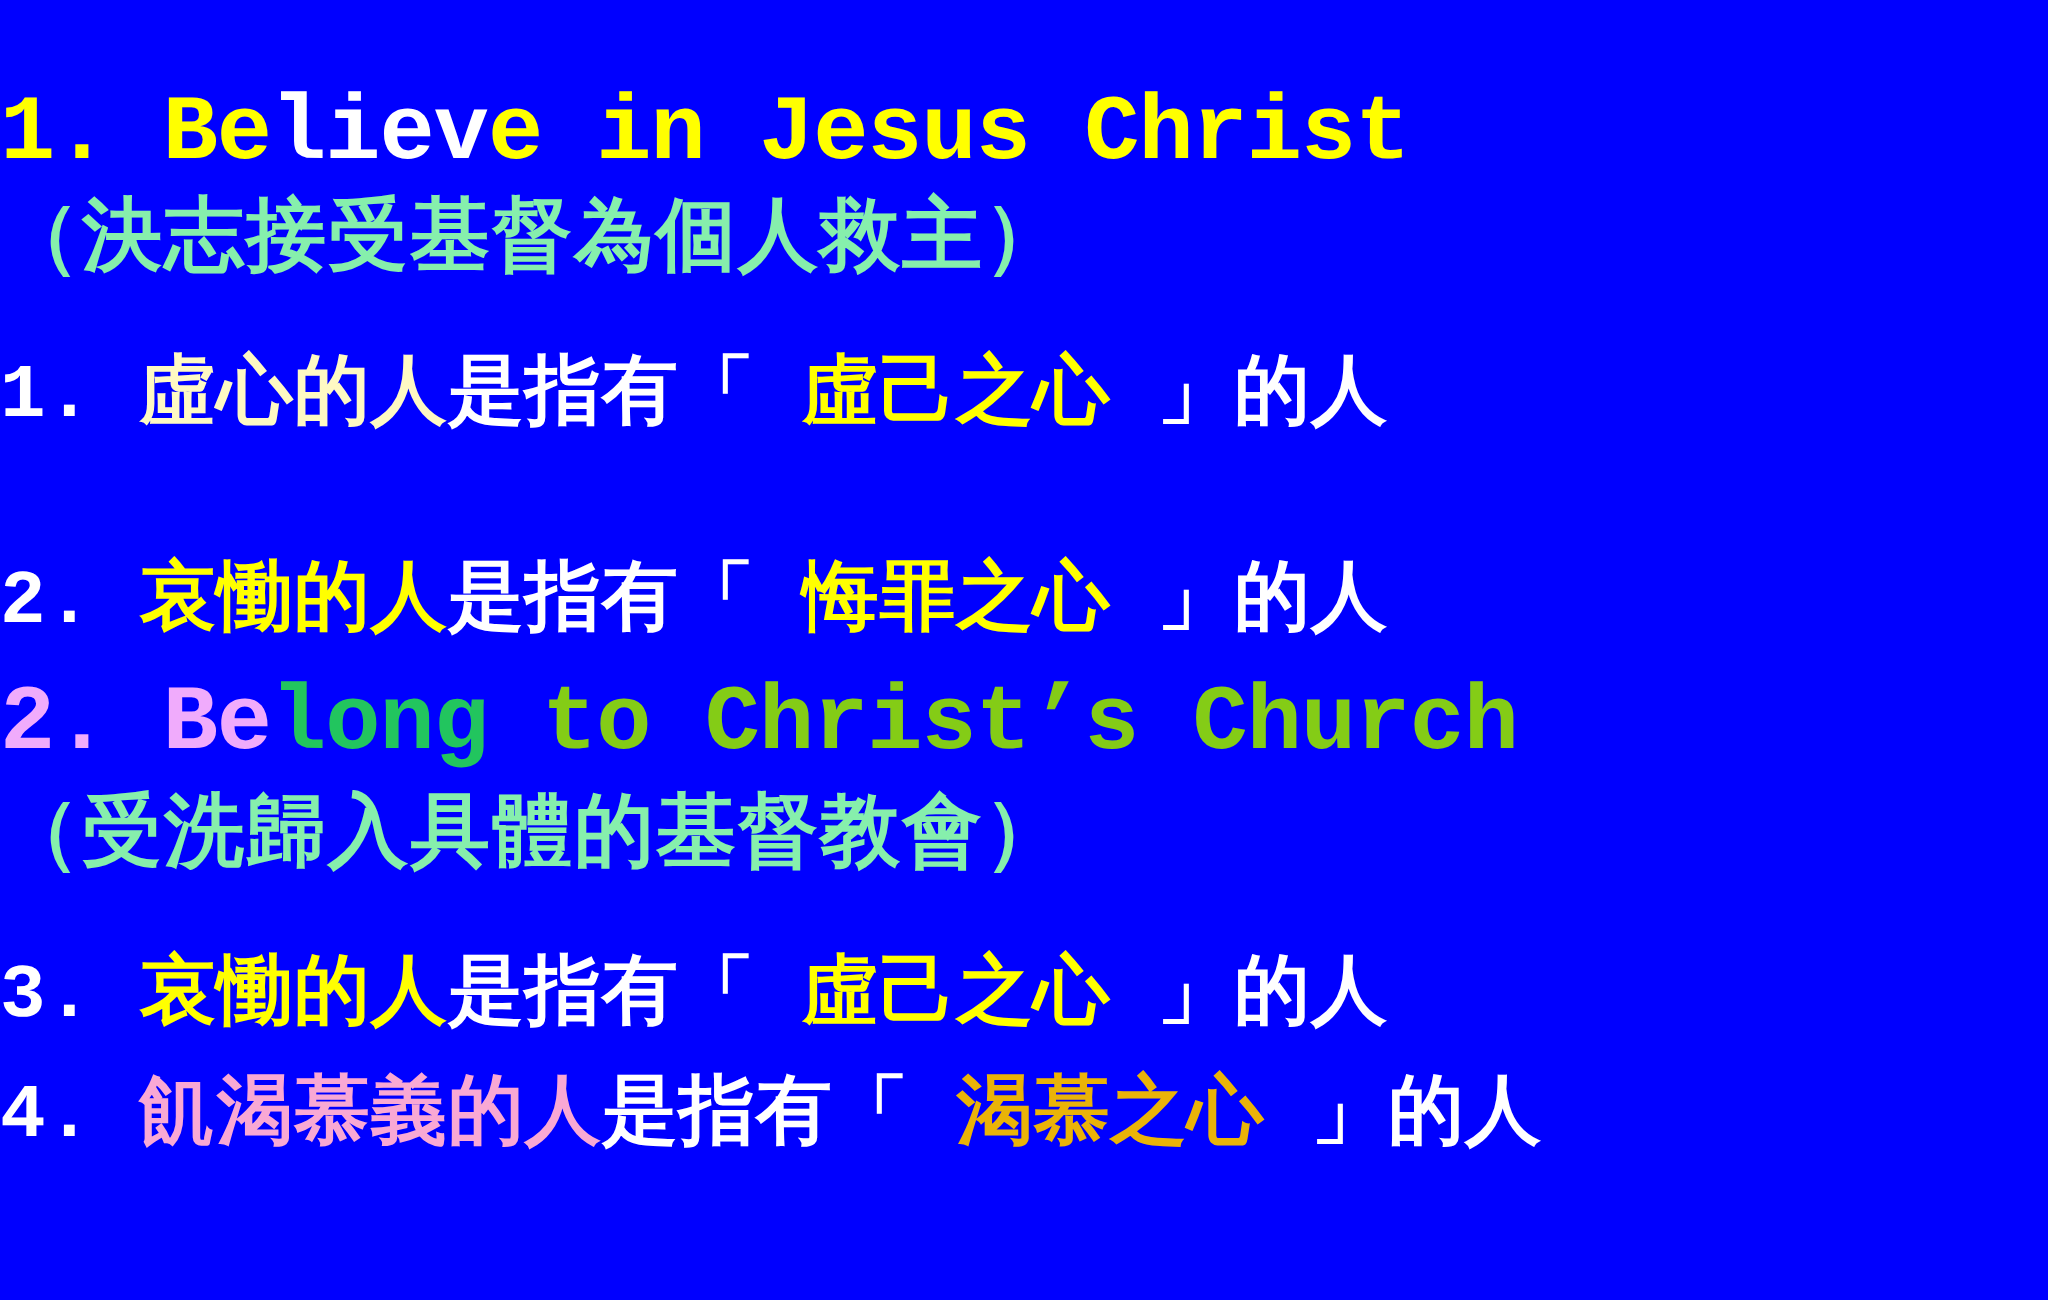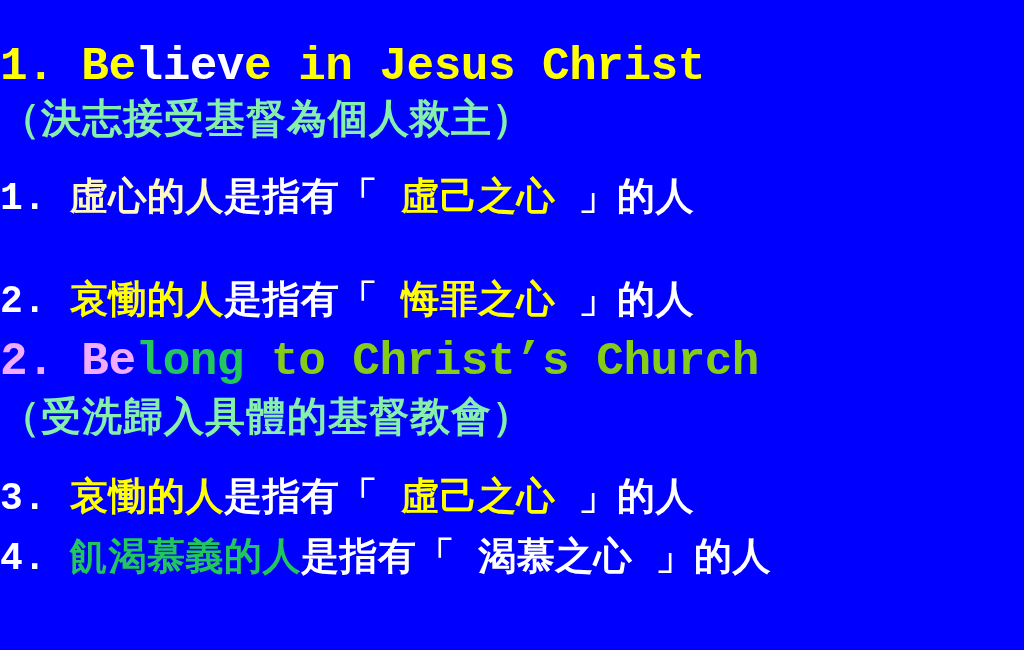--- a/index.html
+++ b/index.html
@@ -69,15 +69,15 @@
   <div class="item" id="item-1"><span style="color: rgb(255, 255, 255);">1.</span><span style="color: #fef9c3;"> 虛心的人</span><span style="color: rgb(255, 255, 255);">是指有「</span><span style="color: rgb(255, 255, 0); margin-top: 26px;"> 虛己之心</span><span style="color: rgb(255, 255, 255);"> 」的人</span></div>
 
   <div class="item" id="item-2"><span style="color: rgb(255, 255, 255);">2.</span><span style="color: rgb(255, 255, 0);"> 哀慟的人</span><span style="color: rgb(255, 255, 255);">是指有「</span><span style="color: rgb(255, 255, 0);"> 悔罪之心</span><span style="color: rgb(255, 255, 255);"> 」的人</span></div>
 
   <div class="heading" id="heading-2"><span style="color: #f0abfc;">2. Be</span><span style="color: #22c55e;">long</span><span style="color: #84cc16;"> to Christ’s Church</span></div>
 
   <div class="subtitle" id="subtitle-2">（受洗歸入具體的基督教會）</div>
 
   <div class="item" id="item-3"><span style="color: rgb(255, 255, 255);">3.</span><span style="color: rgb(255, 255, 0);"> 哀慟的人</span><span style="color: rgb(255, 255, 255);">是指有「</span><span style="color: rgb(255, 255, 0);"> 虛己之心</span><span style="color: rgb(255, 255, 255);"> 」的人</span></div>
 
-  <div class="item" id="item-4"><span style="color: rgb(255, 255, 255);">4.</span><span style="color: #22c55e;"> 飢渴慕義的人</span><span style="color: rgb(255, 255, 255);">是指有「</span><span style="color: #ffffff;"> 渴慕之心</span><span style="color: rgb(255, 255, 255);"> 」的人</span></div>
+  <div class="item" id="item-4"><span style="color: rgb(255, 255, 255);">4.</span><span style="color: #f9a8d4;"> 飢渴慕義的人</span><span style="color: rgb(255, 255, 255);">是指有「</span><span style="color: #eab308;"> 渴慕之心</span><span style="color: rgb(255, 255, 255);"> 」的人</span></div>
 
 </div>
 
 </body></html>

